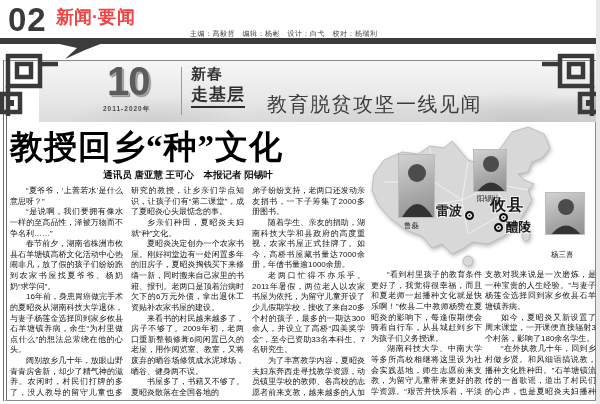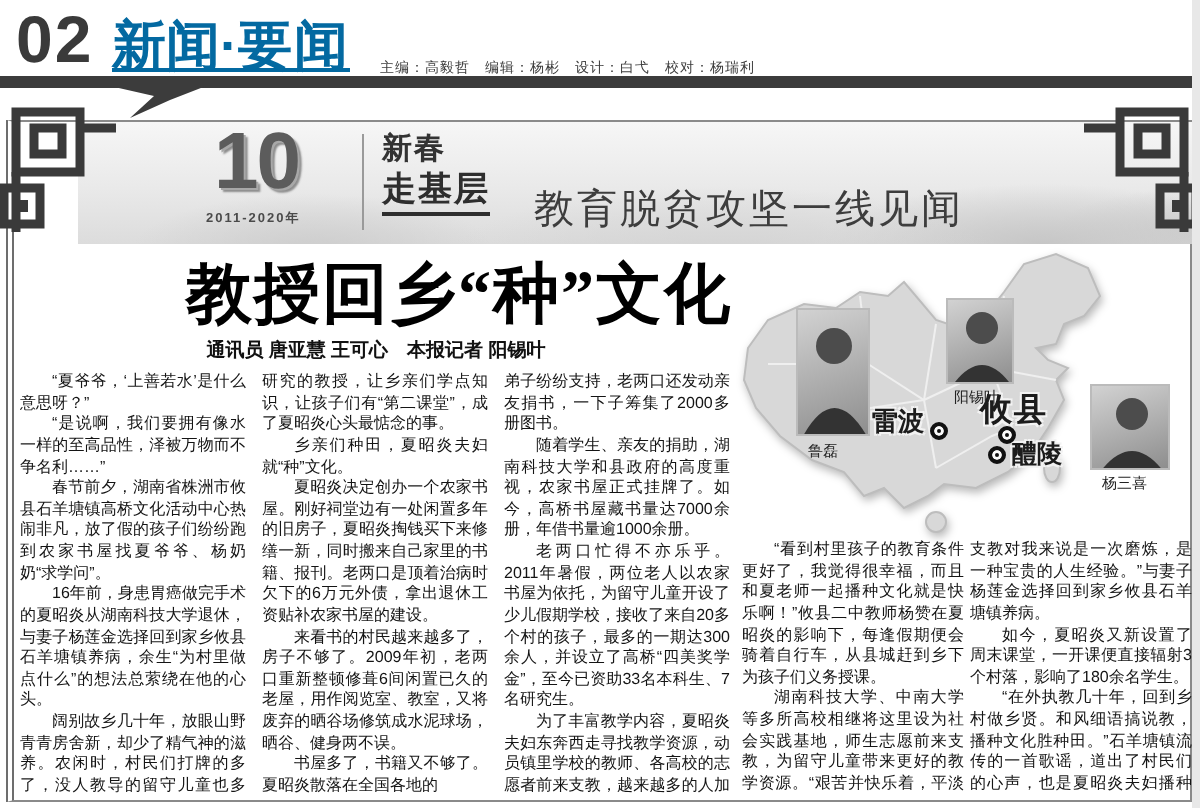--- a/index.html
+++ b/index.html
@@ -1,20 +1,20 @@
 <!DOCTYPE html>
 <html><head>
 <meta charset="utf-8">
 <style>
   html,body{margin:0;padding:0;background:#e8e8e8;}
   .page{position:relative;width:596px;height:404px;background:#fff;overflow:hidden;
         font-family:"Liberation Sans","DejaVu Sans",sans-serif;color:#1a1a1a;}
   
   .pagenum{position:absolute;left:8px;top:1px;font-size:33px;font-weight:700;color:#3a3a3a;letter-spacing:1px;}
-  .section{position:absolute;left:56px;top:5px;font-size:27px;color:#0369a1;white-space:nowrap;text-decoration:underline;}
+  .section{position:absolute;left:56px;top:5px;font-size:18px;color:#ef4444;white-space:nowrap;}
   .section .a{font-weight:600;}
   .section .b{font-weight:900;letter-spacing:1px;}
   .staff{position:absolute;left:190px;top:29px;font-size:7px;color:#3c3c3c;letter-spacing:.5px;white-space:nowrap;}
   .hdr-bar{position:absolute;left:0;top:38px;width:600px;height:6px;background:#3c3c3c;}
   .hdr-tail{position:absolute;left:55px;top:43px;}
   
   .frame{position:absolute;left:3px;top:60px;width:593px;height:341px;box-sizing:border-box;
          border:1px solid #8a8a8a;border-left:4px double #6d6d6d;background:#fff;}
   .lattice{position:absolute;z-index:5;}
   
@@ -27,21 +27,21 @@
       linear-gradient(180deg,#f6f6f6 0%,#e9e9e9 55%,#dcdcdc 100%); margin-left: 33px;}
   .logo10{position:absolute;left:68px;top:-2px;font-size:40px;font-weight:900;color:#5c5c5c;
           text-shadow:1px 1px 0 #a8a8a8,2px 2px 1px #8d8d8d;letter-spacing:-1px;}
   .logo-years{position:absolute;left:64px;top:44px;font-size:6.5px;font-weight:700;color:#4a4a4a;letter-spacing:1px;}
   .banner-divider{position:absolute;left:142px;top:6px;width:1px;height:48px;background:#9a9a9a;}
   .xc1{position:absolute;left:152px;top:4px;font-size:15px;font-weight:900;color:#333;letter-spacing:1px;}
   .xc2{position:absolute;left:152px;top:22px;font-size:17px;font-weight:900;color:#2e2e2e;letter-spacing:1px;
        border-bottom:2px solid #2e2e2e;padding-bottom:0;}
   .slogan{position:absolute;left:228px;top:30px;font-size:20px;font-weight:400;color:#3d3d3d;letter-spacing:1.5px;}
   
-  .headline{position:absolute;left:10px;top:125px;width:356px;text-align:right;
+  .headline{position:absolute;left:10px;top:125px;width:356px;text-align:left;
             font-family:"Liberation Serif","DejaVu Serif",serif;
             font-size:33px;font-weight:900;color:#000;letter-spacing:1px;white-space:nowrap;}
   .byline{position:absolute;left:10px;top:169px;width:356px;text-align:center;
           font-size:9.5px;font-weight:700;color:#111;white-space:nowrap;}
   
   .col{position:absolute;top:186px;height:212px;width:113px;overflow:hidden;
        font-size:8px;line-height:1.33;text-align:justify;color:#141414;}
   .col-1{left:10px;} .col-2{left:131px;} .col-3{left:252px;}
   .col-b{position:absolute;top:270px;height:128px;width:111px;overflow:hidden;
        font-size:8px;line-height:1.33;text-align:justify;color:#141414;}
@@ -58,21 +58,21 @@
   .pl-liling{left:506px;top:219px;font-size:12.5px;text-align:center;}
   .dot{position:absolute;width:5px;height:5px;border-radius:50%;background:#111;
        border:2px solid #111;box-shadow:inset 0 0 0 1.5px #fafafa;}
   .dot-1{left:465px;top:211px;} .dot-2{left:499px;top:213px;} .dot-3{left:494px;top:223px;}
   .portrait{position:absolute;background:linear-gradient(160deg,#d2d2d2,#8e8e8e);
             border:1px solid #bbb;box-sizing:border-box;overflow:hidden;}
   .pt-1{left:398px;top:154px;width:37px;height:64px;}
   .pt-2{left:473px;top:149px;width:34px;height:43px;}
   .pt-3{left:545px;top:192px;width:40px;height:43px;}
   .pt-label{position:absolute;font-size:7.5px;font-weight:400;color:#222;white-space:nowrap;}
-  .ptl-1{left:404px;top:221px;} .ptl-2{left:477px;top:194px;} .ptl-3{left:551px;top:237px;}
+  .ptl-1{left:404px;top:221px;} .ptl-2{left:477px;top:194px;} .ptl-3{left:551px;top:250px;}
 </style>
 </head>
 <body>
 
 <div class="page">
 
   <div class="pagenum">02</div>
   <div class="section">
     <span class="a">新闻·</span><span class="b">要闻</span>
   </div>

